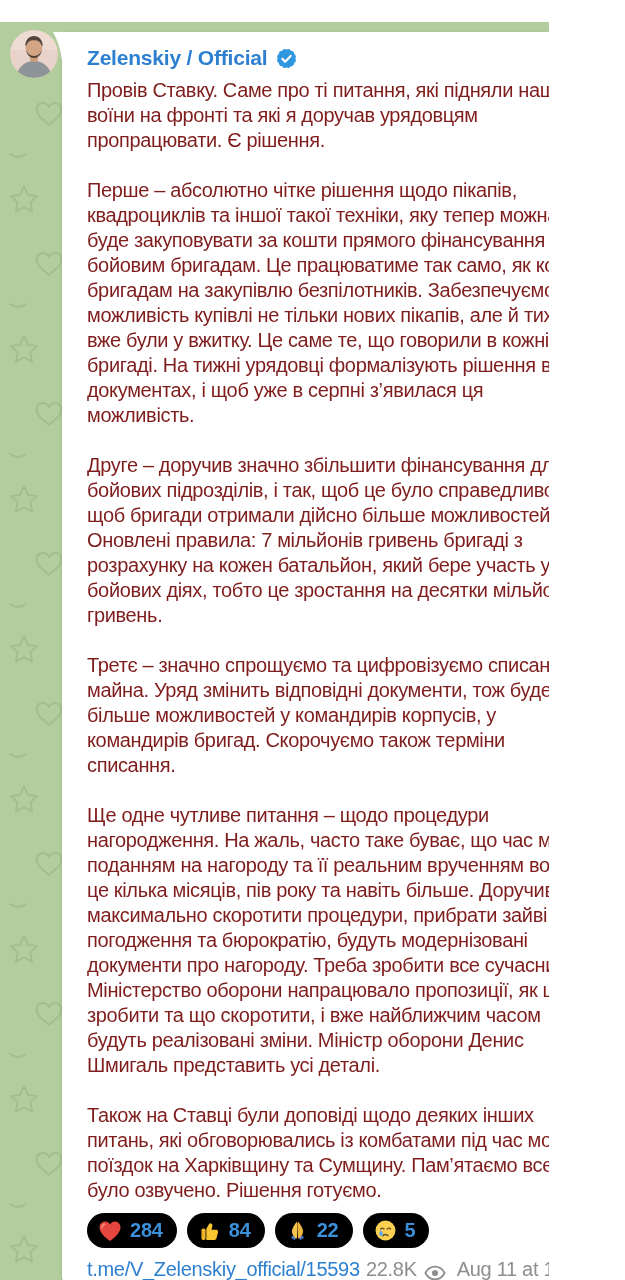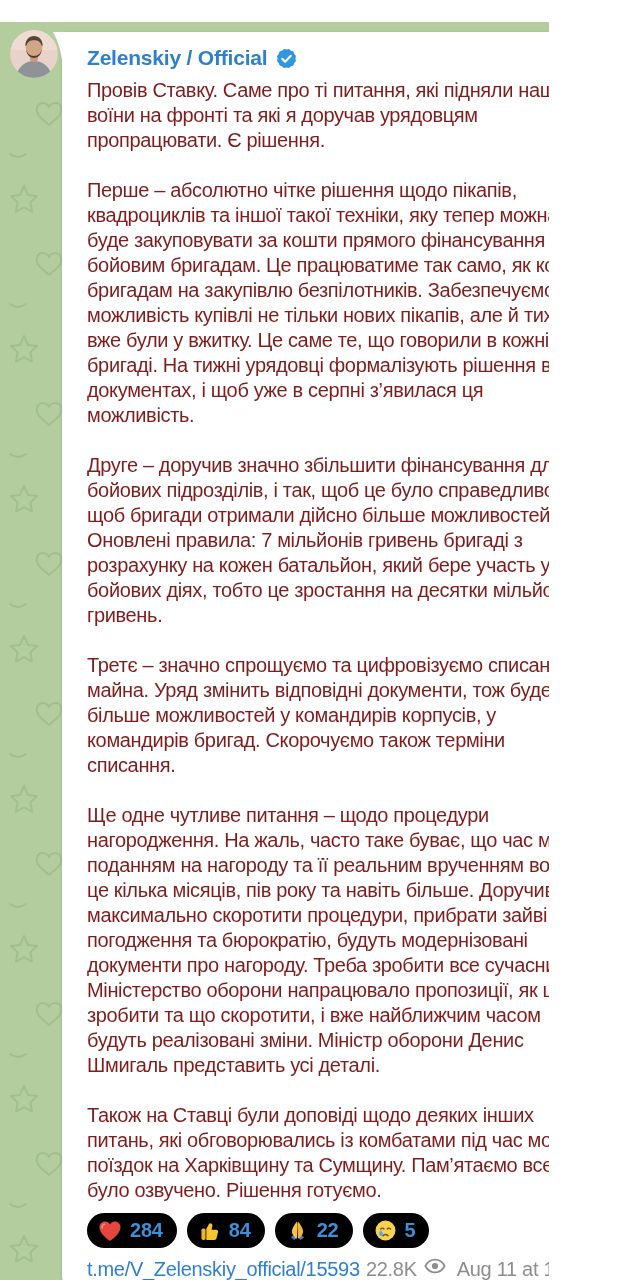--- a/index.html
+++ b/index.html
@@ -118,21 +118,21 @@
     font-size: 20px;
     letter-spacing: -0.3px;
   }
   .post-link {
     color: #2d7fd0;
     text-decoration: none;
     cursor: pointer;
   }
   .meta {
     display: flex;
-    align-items: flex-start;
+    align-items: flex-end;
     color: #8d8d8d;
   }
   .meta .views { margin-right: 7px; }
   .meta .eye { margin-right: 11px; display: inline-flex; }
 </style>
 </head>
 <body>
 
 <div class="stage">
 

